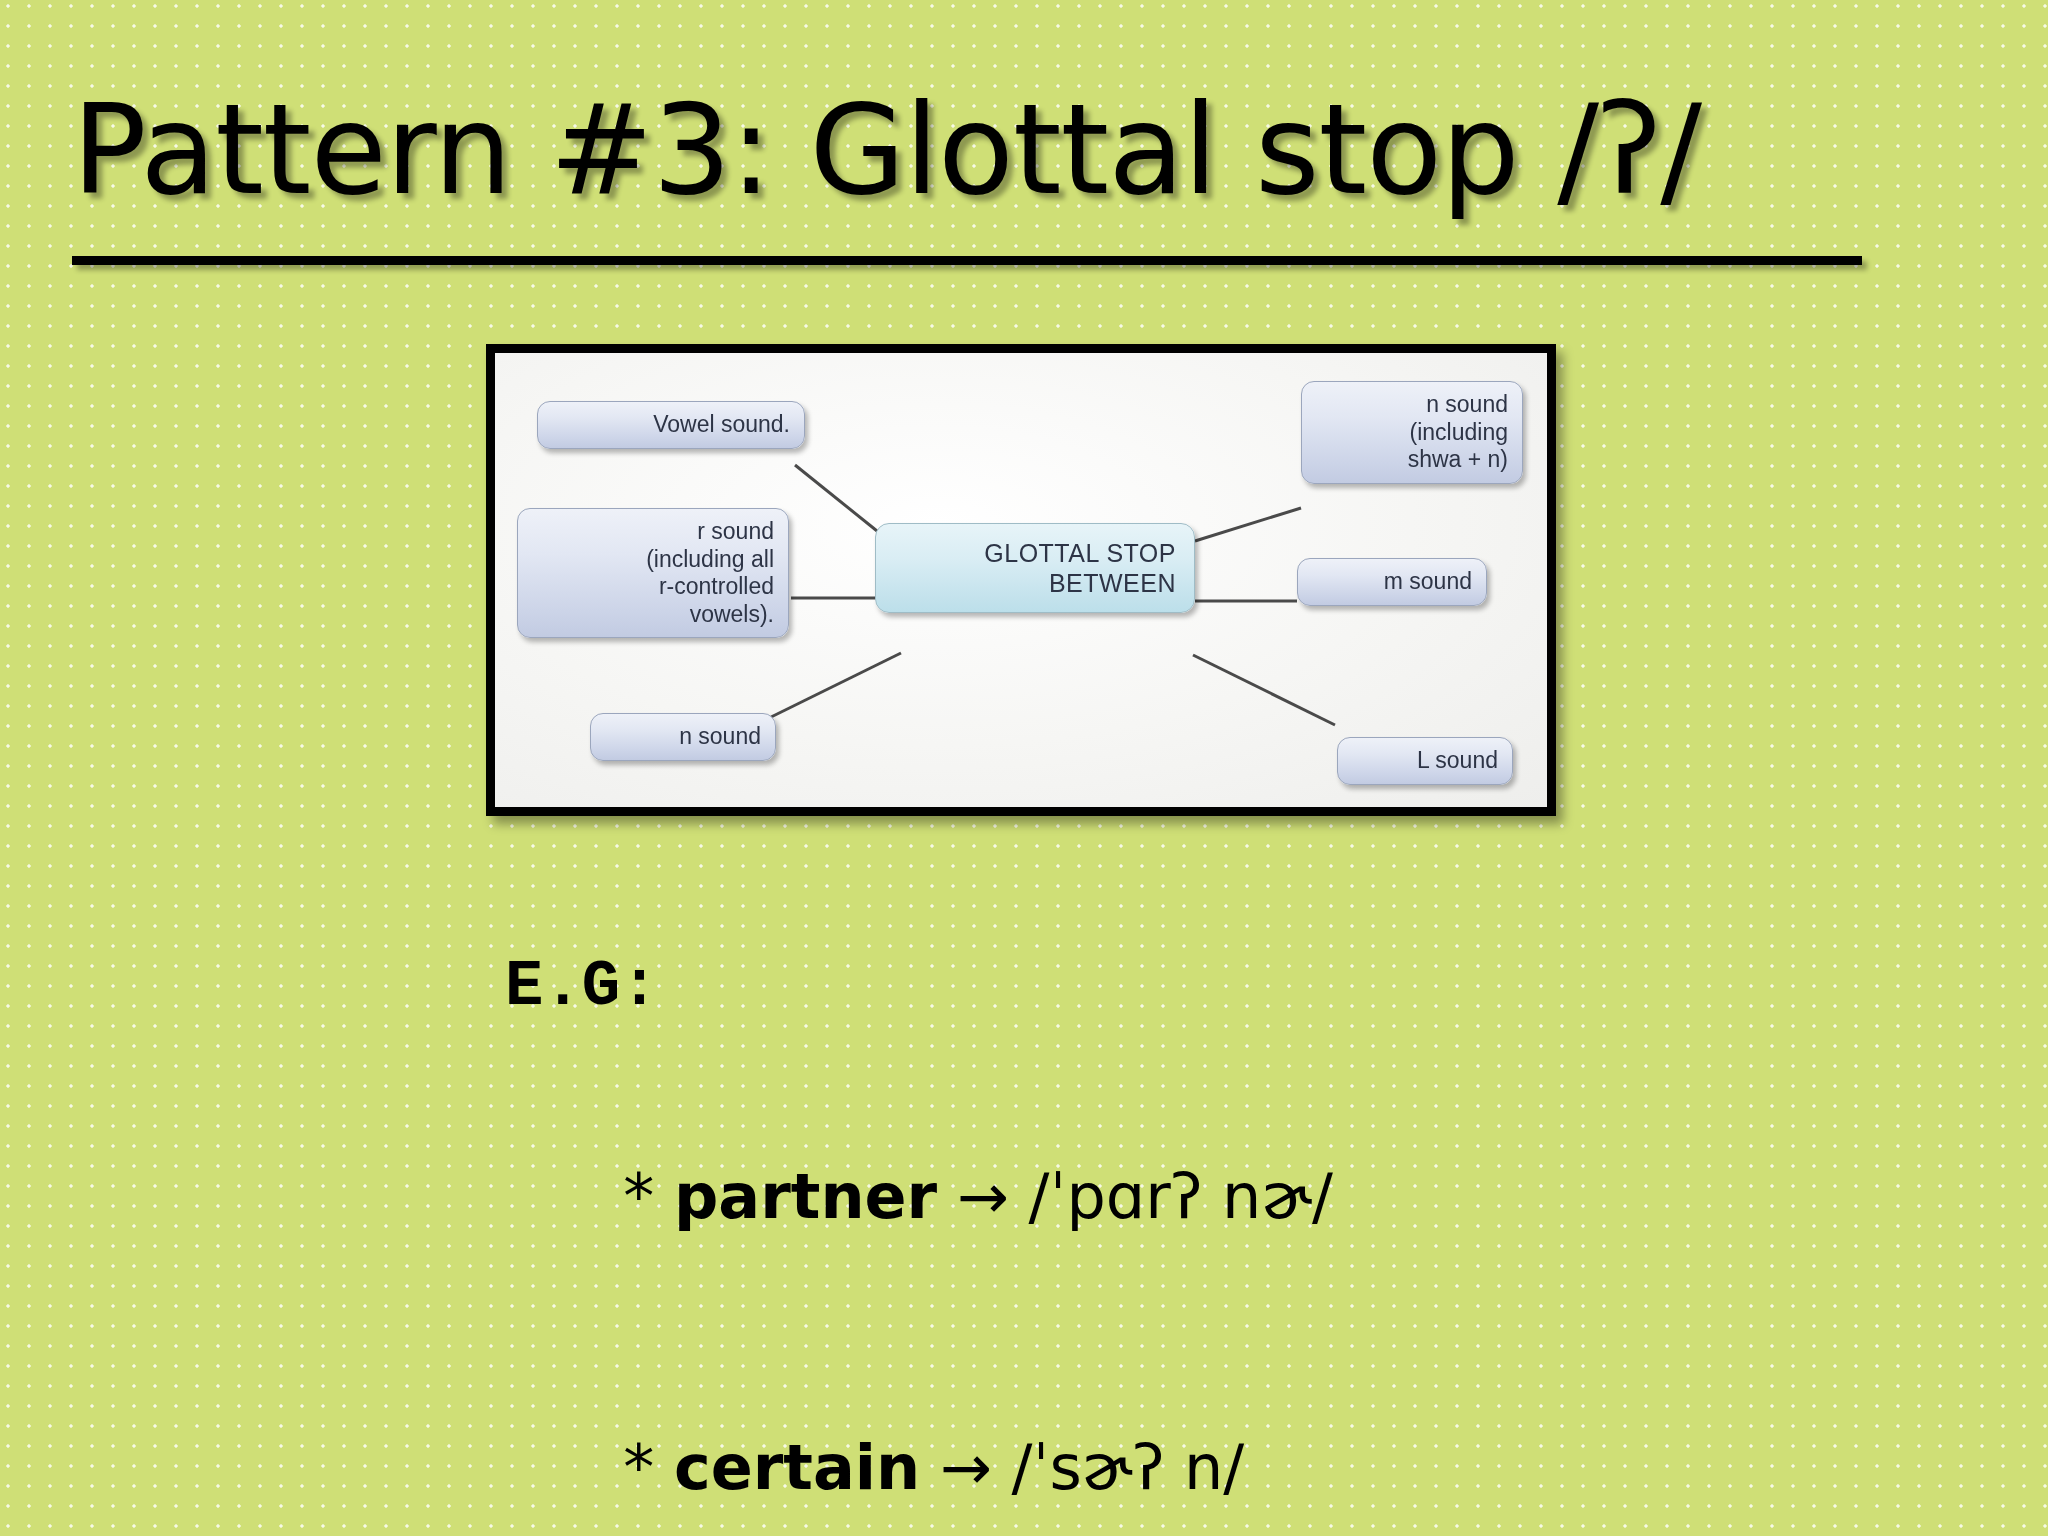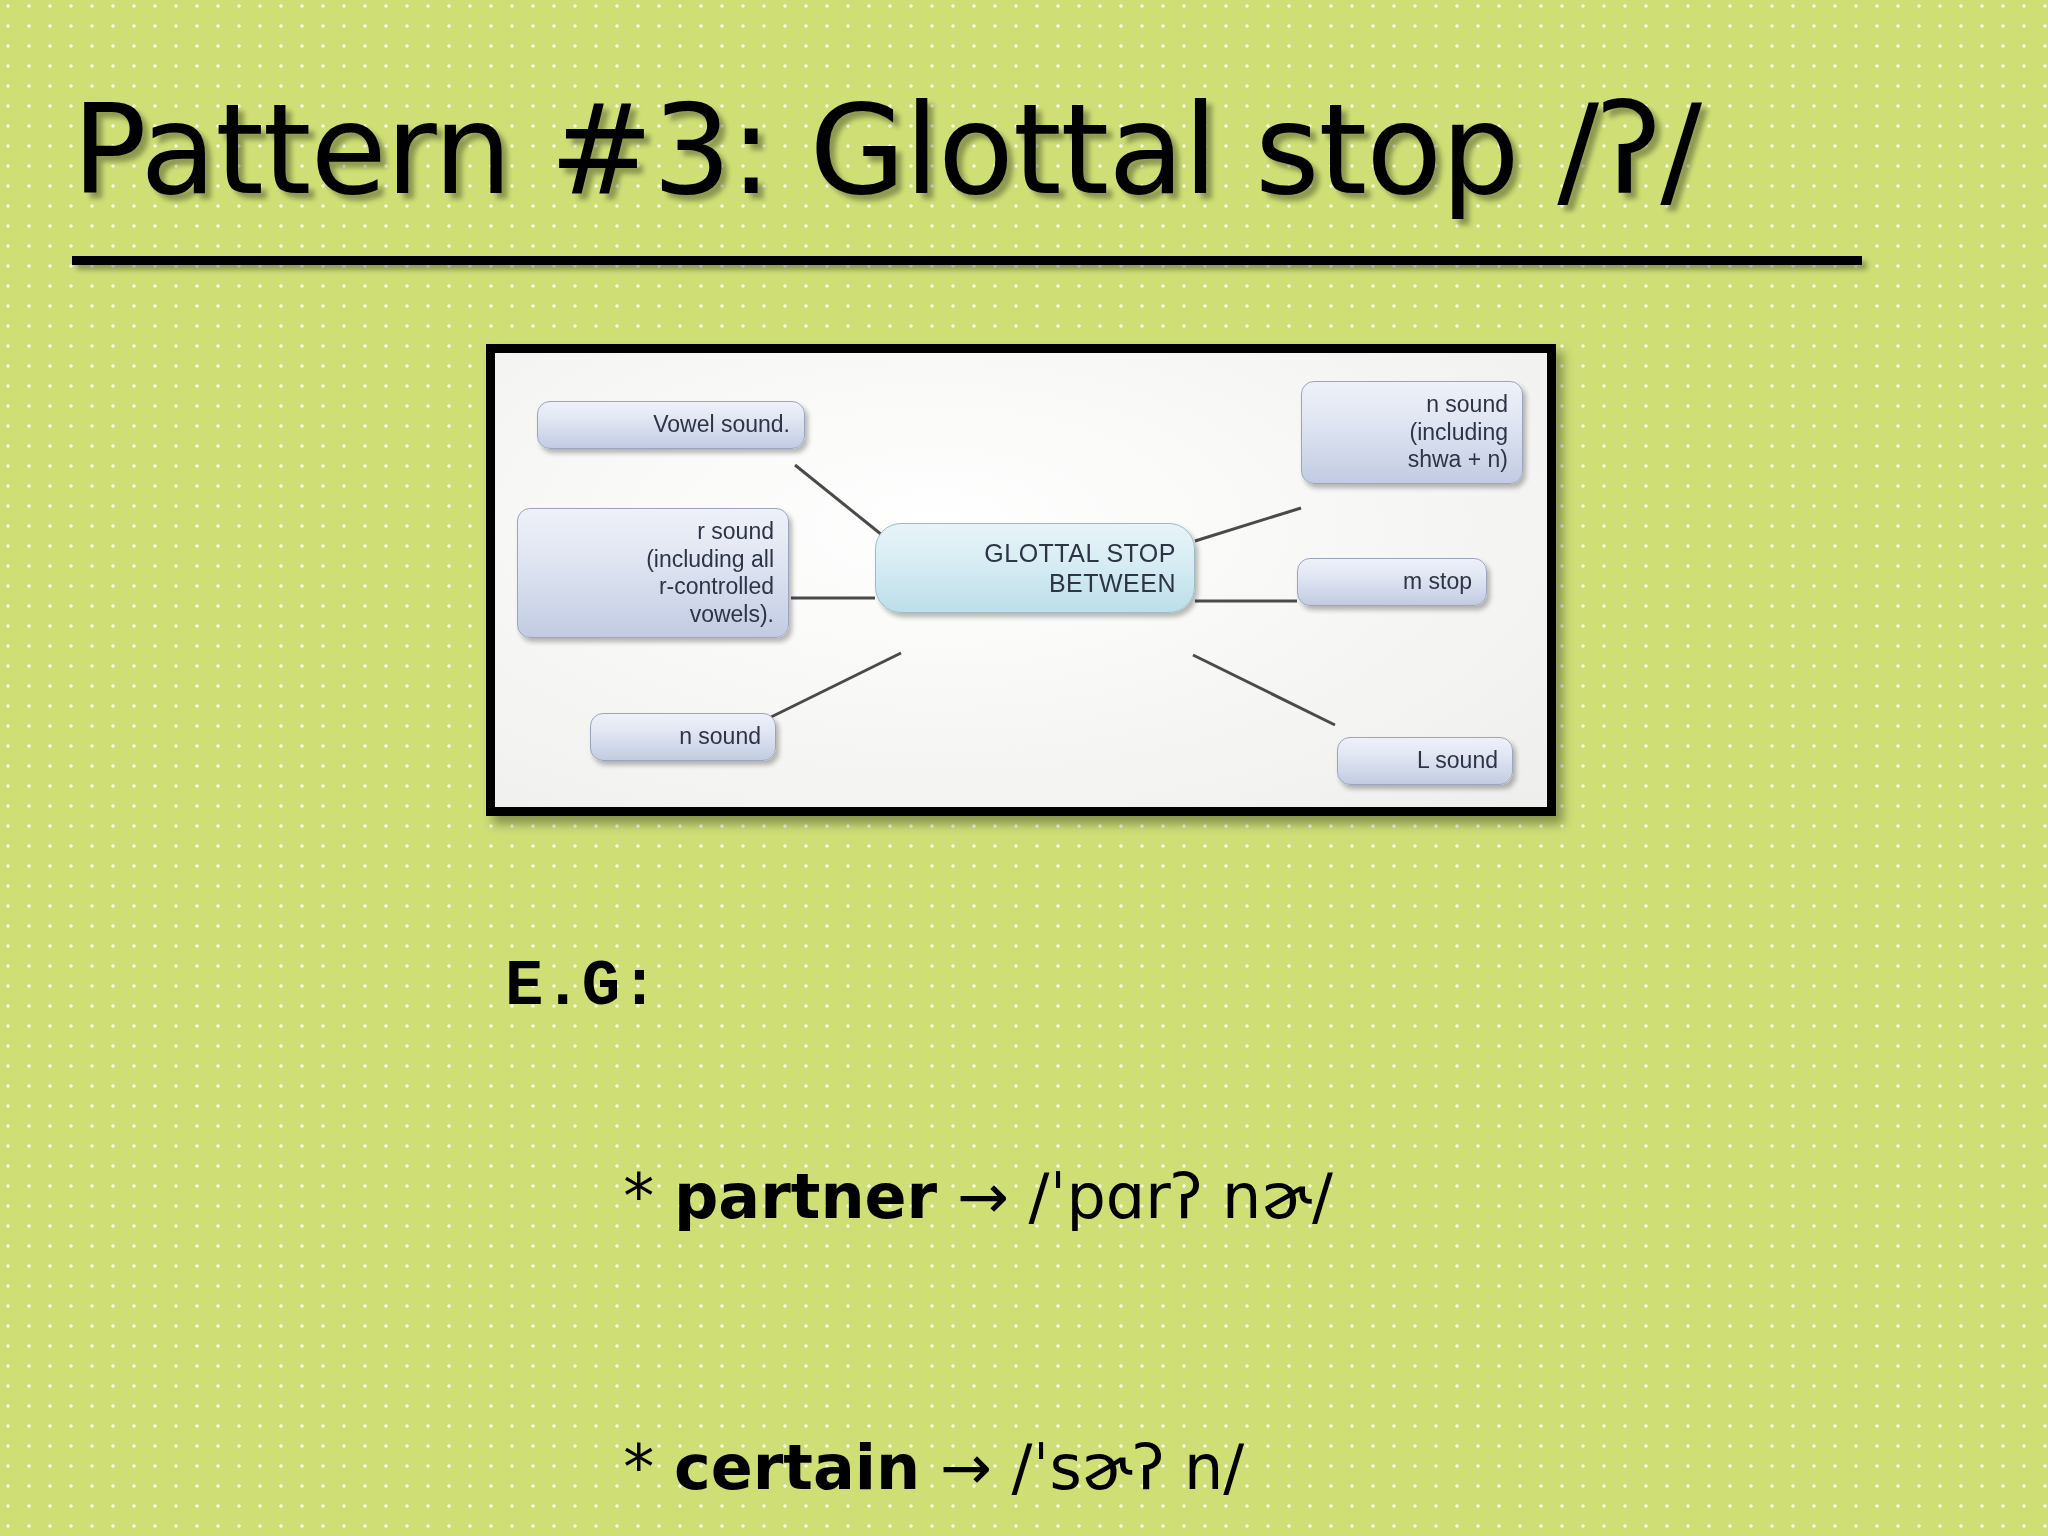--- a/index.html
+++ b/index.html
@@ -98,21 +98,21 @@
     box-shadow: 3px 4px 5px rgba(0,0,0,0.28);
     white-space: pre;
     z-index: 2;
   }
   .node.center {
     border: 1px solid #9fbcc6;
     background: linear-gradient(to bottom, #e7f4f8 0%, #d9edf4 40%, #c3e2ec 85%, #bcdfea 100%);
     font-size: 25px;
     letter-spacing: 0.5px;
     padding: 14px 18px;
-    border-radius: 26px;
+    border-radius: 14px;
   }
 
   
   .node-vowel     { left: 42px;  top: 48px;  width: 268px; }
   .node-r         { left: 22px;  top: 155px; width: 272px; }
   .node-n-bottom  { left: 95px;  top: 360px; width: 186px; }
   .node-n-shwa    { left: 806px; top: 28px;  width: 222px; }
   .node-m         { left: 802px; top: 205px; width: 190px; }
   .node-l         { left: 842px; top: 360px; width: 176px; margin-top: 24px; }
   .node-center    { left: 380px; top: 170px; width: 320px; }
@@ -181,21 +181,21 @@
  (including all
  r-controlled
 vowels).</div>
 
       <div class="node node-n-bottom">n sound</div>
 
       <div class="node node-n-shwa">n sound
 (including
 shwa + n)</div>
 
-      <div class="node node-m">m stop</div>
+      <div class="node node-m">m sound</div>
 
       <div class="node node-l">L sound</div>
 
       <div class="node center node-center">GLOTTAL STOP
 BETWEEN</div>
 
     </div>
   </div>
 
   <div class="examples">

